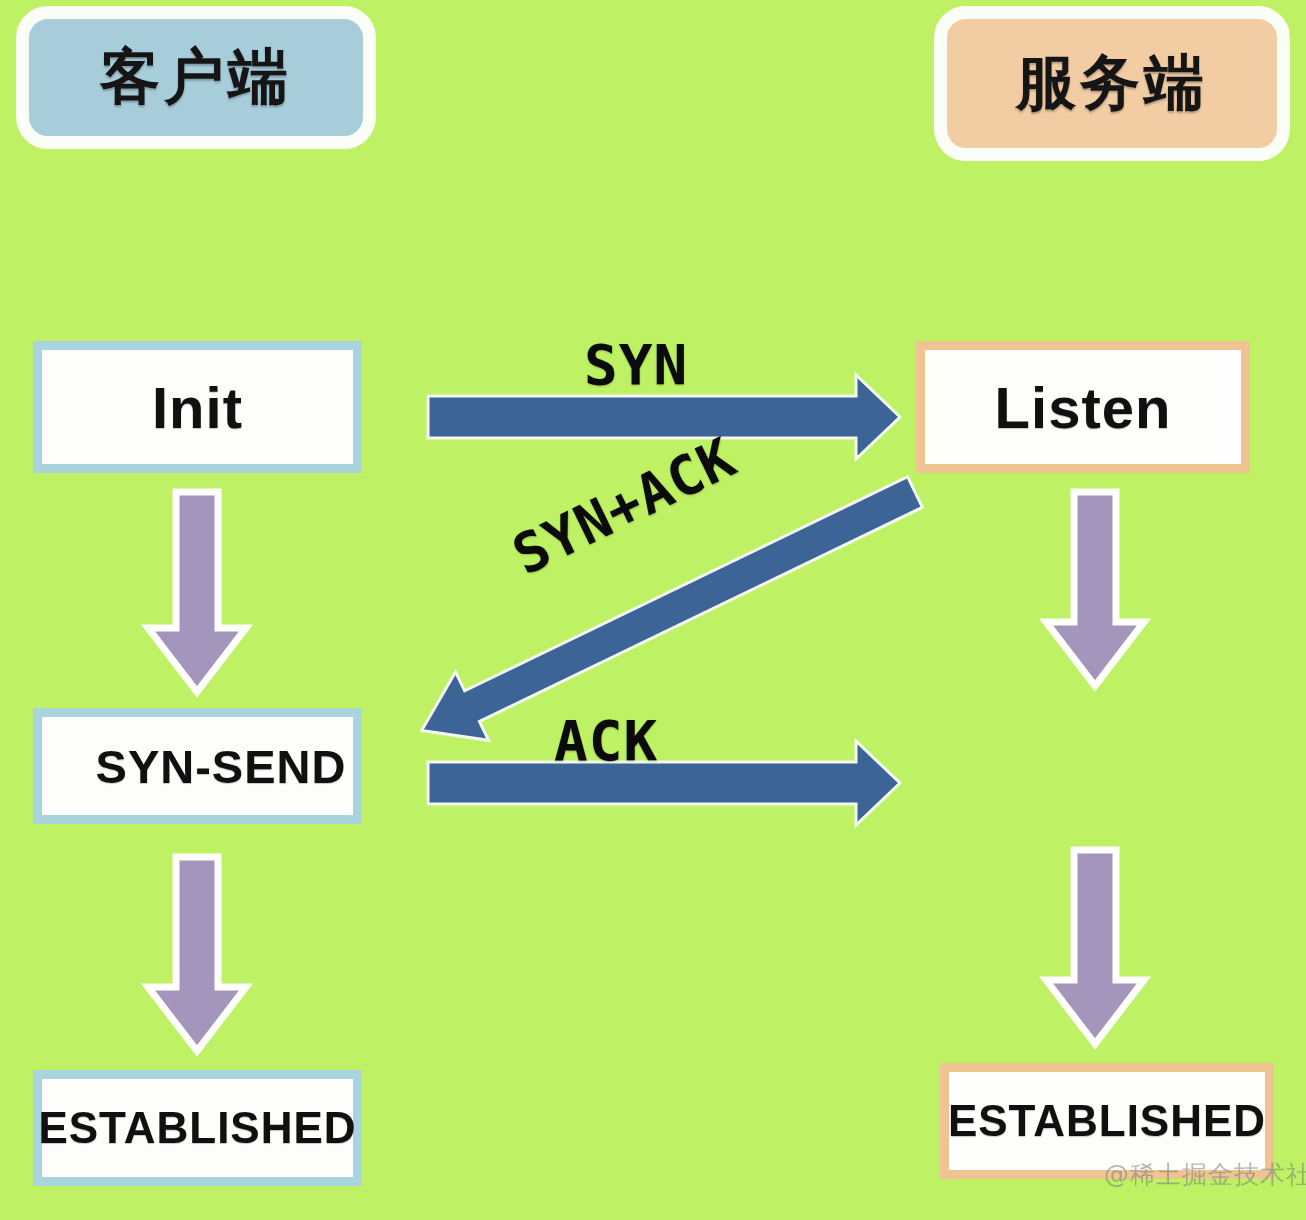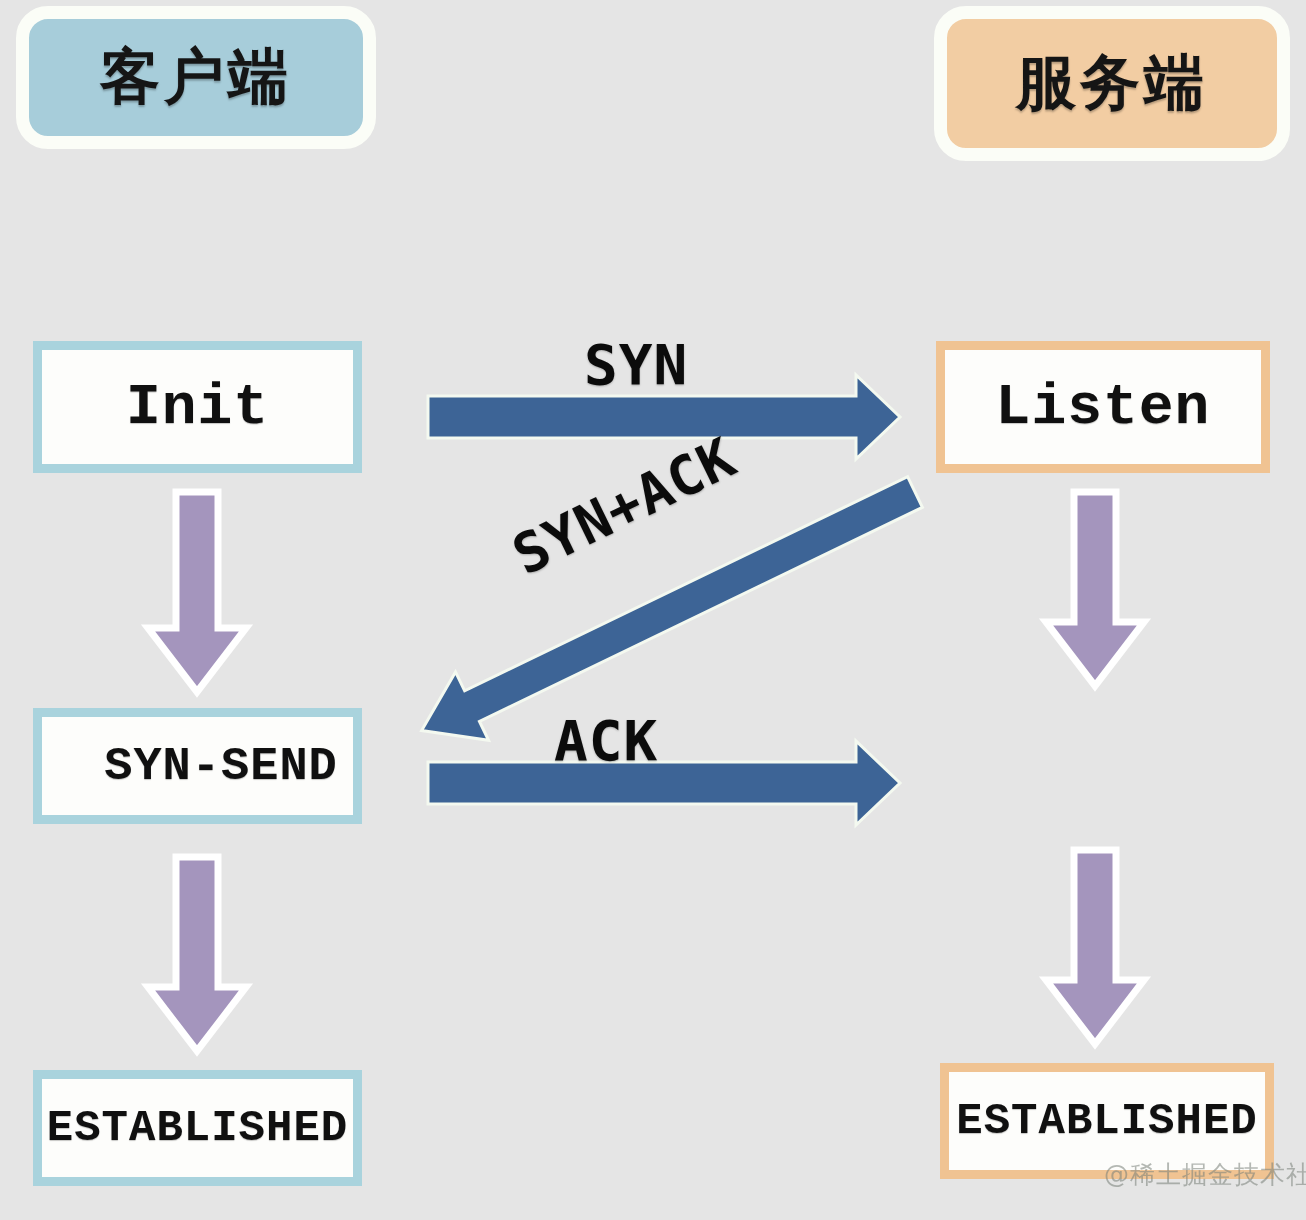--- a/index.html
+++ b/index.html
@@ -8,21 +8,21 @@
   }
   body {
     background: #ffffff;
     font-family: "DejaVu Sans Mono", "Liberation Mono", monospace;
   }
 
   #canvas {
     position: relative;
     width: 1306px;
     height: 1220px;
-    background: #e5e5e5;
+    background: #bef264;
     overflow: hidden;
   }
 
   
   .header-pill {
     position: absolute;
     display: flex;
     align-items: center;
     justify-content: center;
     border: 13px solid #fbfdf7;
@@ -52,30 +52,30 @@
 
   
   .state-box {
     position: absolute;
     display: flex;
     align-items: center;
     justify-content: center;
     background: #fdfdfb;
     box-sizing: border-box;
     color: #101010;
-    font-family: Liberation Mono, monospace;
+    font-family: Liberation Sans, sans-serif;
     font-weight: bold;
     letter-spacing: 1px;
     text-shadow: 0 1px 1px rgba(0,0,0,0.22);
   }
   .state-box.client { border: 9px solid #a9d3dd; }
   .state-box.server { border: 9px solid #f0c392; }
 
   #box-init        { left: 33px;  top: 341px;  width: 329px; height: 132px; font-size: 58px; }
-  #box-listen      { left: 936px; top: 341px;  width: 334px; height: 132px; font-size: 58px; }
+  #box-listen      { left: 916px; top: 341px;  width: 334px; height: 132px; font-size: 58px; }
   #box-syn-send    { left: 33px;  top: 708px;  width: 329px; height: 116px; font-size: 47px; padding-left: 47px; }
   #box-syn-rcvd    { left: 940px; top: 708px;  width: 334px; height: 116px; font-size: 47px; }
   #box-est-client  { left: 33px;  top: 1070px; width: 329px; height: 116px; font-size: 44px; }
   #box-est-server  { left: 940px; top: 1063px; width: 334px; height: 116px; font-size: 44px; }
 
   
   #arrow-layer {
     position: absolute;
     left: 0;
     top: 0;

